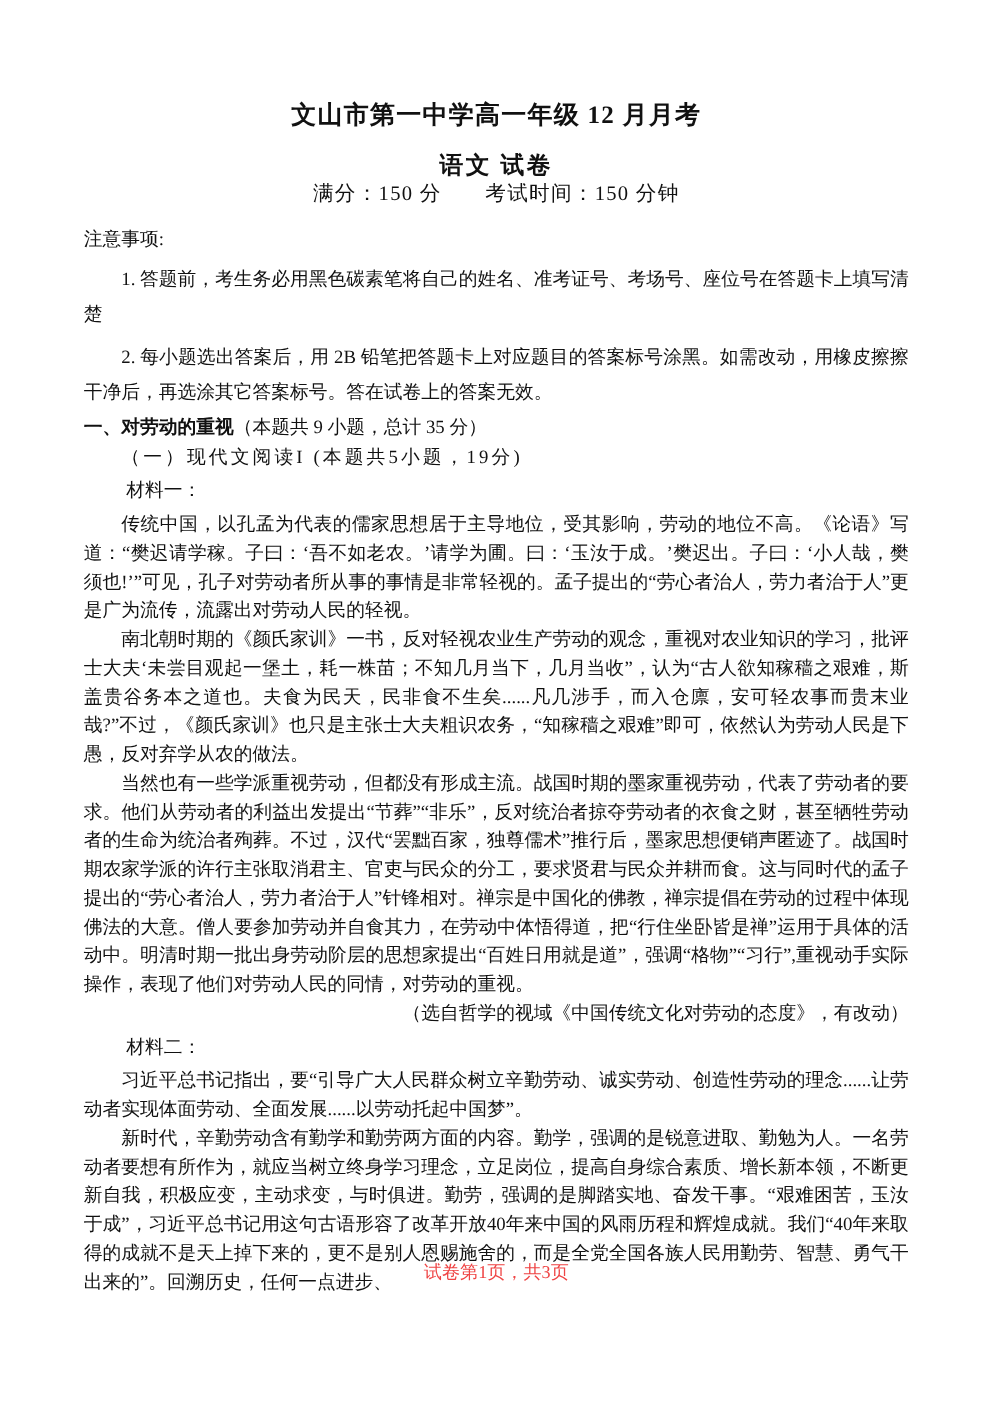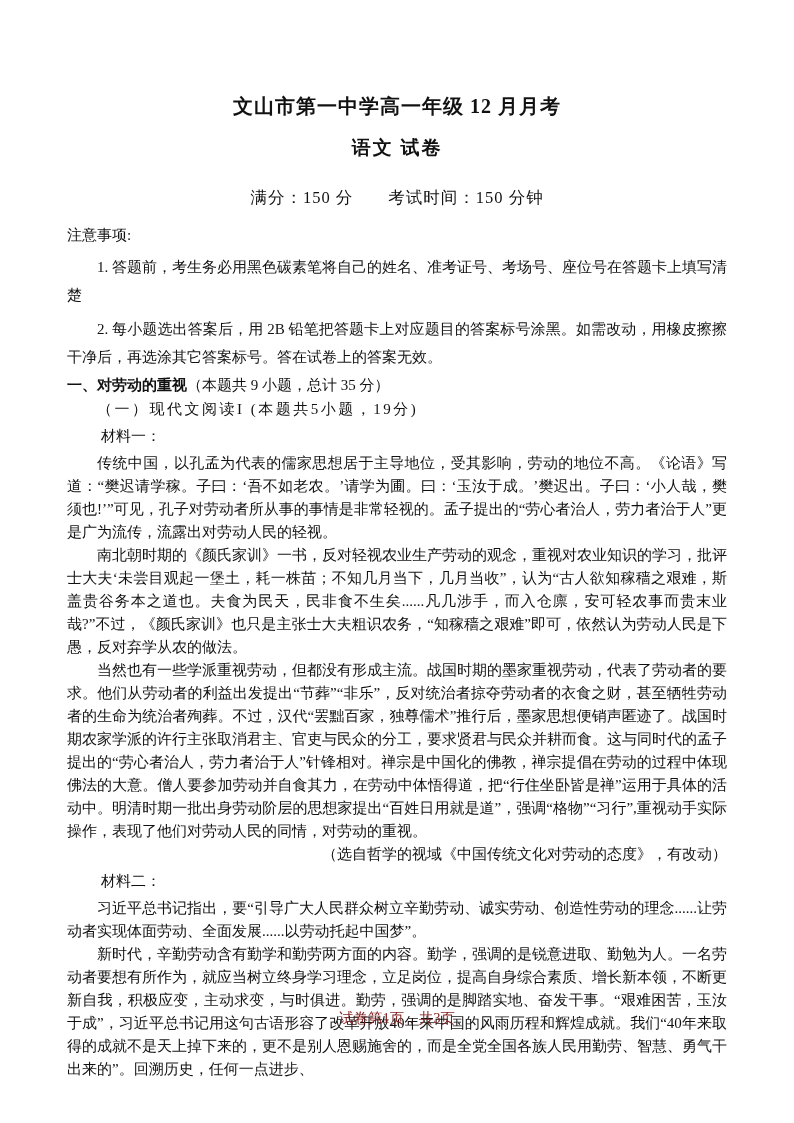--- a/index.html
+++ b/index.html
@@ -16,37 +16,37 @@
     font-family: "Liberation Serif", "DejaVu Serif", serif;
     overflow: hidden;
   }
   .page {
     position: absolute;
     inset: 0;
     padding: 76px 67px 0 67px;
     box-sizing: border-box;
   }
   .doc-title {
-    margin: 18px;
+    margin: 4px;
     text-align: center;
     font-size: 20px;
     font-weight: bold;
     letter-spacing: 1px;
     line-height: 24px;
   }
   .doc-subject {
     margin: 17px 0 0 0;
     text-align: center;
     font-size: 19px;
     font-weight: bold;
     letter-spacing: 2px;
     line-height: 23px;
   }
   .doc-meta {
-    margin: 28px 0 0 0;
+    margin: 0 0 0 0;
     text-align: center;
     font-size: 16.5px;
     font-weight: normal;
     letter-spacing: 1px;
     line-height: 21px;
   }
   .notice-heading {
     margin: 16px 0 0 0;
     font-size: 15px;
     line-height: 23px;
@@ -94,21 +94,21 @@
     text-indent: 0;
   }
   .page-footer {
     position: absolute;
     left: 0;
     right: 0;
     top: 1008px;
     text-align: center;
     font-size: 14.5px;
     line-height: 20px;
-    color: #7f1d1d;
+    color: #ef4444;
   }
 </style>
 </head>
 <body>
 
 <div class="page">
 
   <h1 class="doc-title">文山市第一中学高一年级 12 月月考</h1>
 
   <h2 class="doc-subject">语文 试卷</h2>

